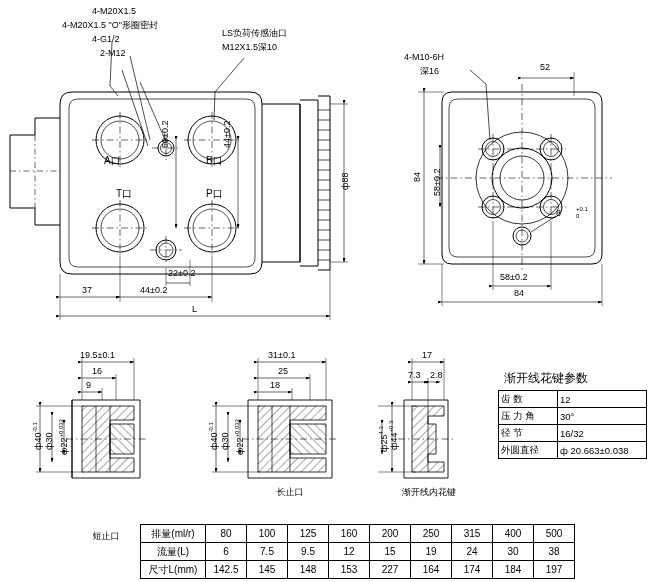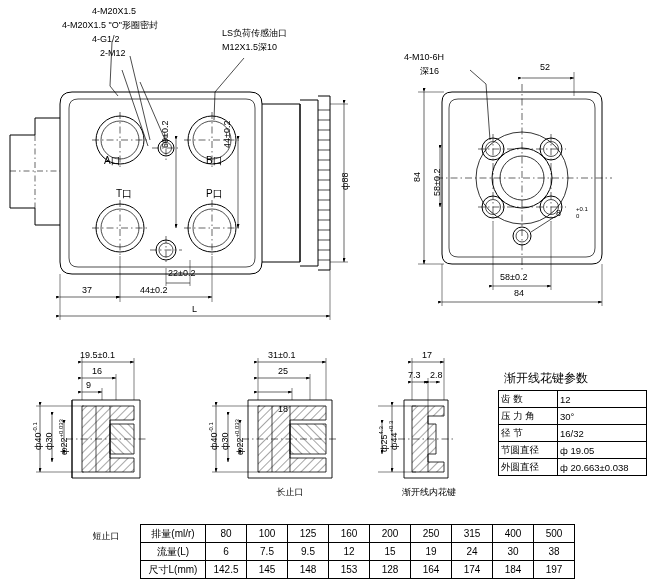--- a/index.html
+++ b/index.html
@@ -295,21 +295,21 @@
 <div class="lbl" style="left:80px;top:350px;">19.5±0.1</div>
 <div class="lbl" style="left:92px;top:366px;">16</div>
 <div class="lbl" style="left:86px;top:380px;">9</div>
 <div class="lbl" style="left:30px;top:450px;transform:rotate(-90deg);transform-origin:left top;"><span>ф40</span><sup style="font-size:6px;">-0.1</sup></div>
 <div class="lbl" style="left:44px;top:450px;transform:rotate(-90deg);transform-origin:left top;">ф30</div>
 <div class="lbl" style="left:56px;top:455px;transform:rotate(-90deg);transform-origin:left top;"><span>ф22</span><sup style="font-size:6px;">+0.033</sup></div>
 <div class="cap" style="left:76px;top:486px;width:60px;margin-top:44px;">短止口</div>
 
 <div class="lbl" style="left:268px;top:350px;">31±0.1</div>
 <div class="lbl" style="left:278px;top:366px;">25</div>
-<div class="lbl" style="left:278px;top:380px;margin-top:24px;">18</div>
+<div class="lbl" style="left:270px;top:380px;">18</div>
 <div class="lbl" style="left:206px;top:450px;transform:rotate(-90deg);transform-origin:left top;"><span>ф40</span><sup style="font-size:6px;">-0.1</sup></div>
 <div class="lbl" style="left:220px;top:450px;transform:rotate(-90deg);transform-origin:left top;">ф30</div>
 <div class="lbl" style="left:232px;top:455px;transform:rotate(-90deg);transform-origin:left top;"><span>ф22</span><sup style="font-size:6px;">+0.033</sup></div>
 <div class="cap" style="left:260px;top:486px;width:60px;">长止口</div>
 
 <div class="lbl" style="left:422px;top:350px;">17</div>
 <div class="lbl" style="left:408px;top:370px;">7.3</div>
 <div class="lbl" style="left:430px;top:370px;text-align:center;">2.8</div>
 <div class="lbl" style="left:386px;top:450px;transform:rotate(-90deg);transform-origin:left top;"><span>ф44</span><sup style="font-size:6px;">+0.3</sup></div>
 <div class="lbl" style="left:376px;top:452px;transform:rotate(-90deg);transform-origin:left top;"><span>ф25</span><sup style="font-size:6px;">4.3</sup></div>
@@ -322,24 +322,20 @@
       <td style="width:54px;">齿    数</td>
       <td style="width:84px;">12</td>
     </tr>
     <tr>
       <td>压 力 角</td>
       <td>30°</td>
     </tr>
     <tr>
       <td>径    节</td>
       <td>16/32</td>
-    </tr>
-    <tr>
-      <td>节圆直径</td>
-      <td>ф 19.05</td>
     </tr>
     <tr>
       <td>外圆直径</td>
       <td>ф 20.663±0.038</td>
     </tr>
   </tbody>
 </table>
 
 <table class="main-tbl" style="left:140px;top:524px;">
   <tbody>
@@ -366,21 +362,21 @@
       <td class="v">24</td>
       <td class="v">30</td>
       <td class="v">38</td>
     </tr>
     <tr>
       <td class="hd">尺寸L(mm)</td>
       <td class="v">142.5</td>
       <td class="v">145</td>
       <td class="v">148</td>
       <td class="v">153</td>
-      <td class="v">128</td>
+      <td class="v">227</td>
       <td class="v">164</td>
       <td class="v">174</td>
       <td class="v">184</td>
       <td class="v">197</td>
     </tr>
   </tbody>
 </table>
 
 </div>
 

